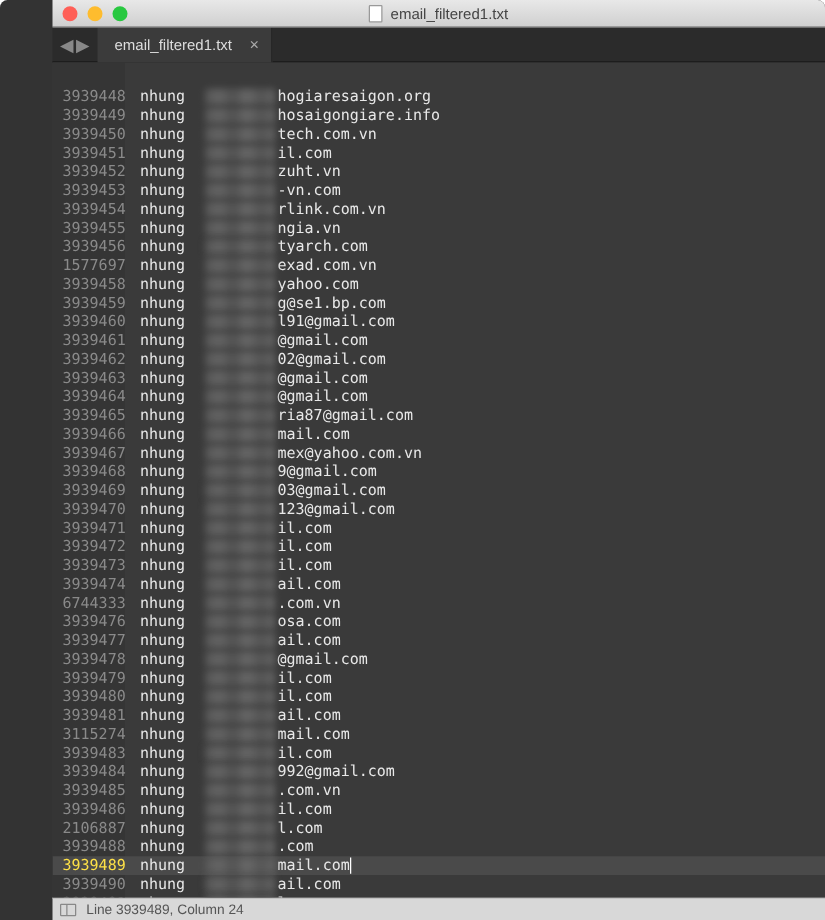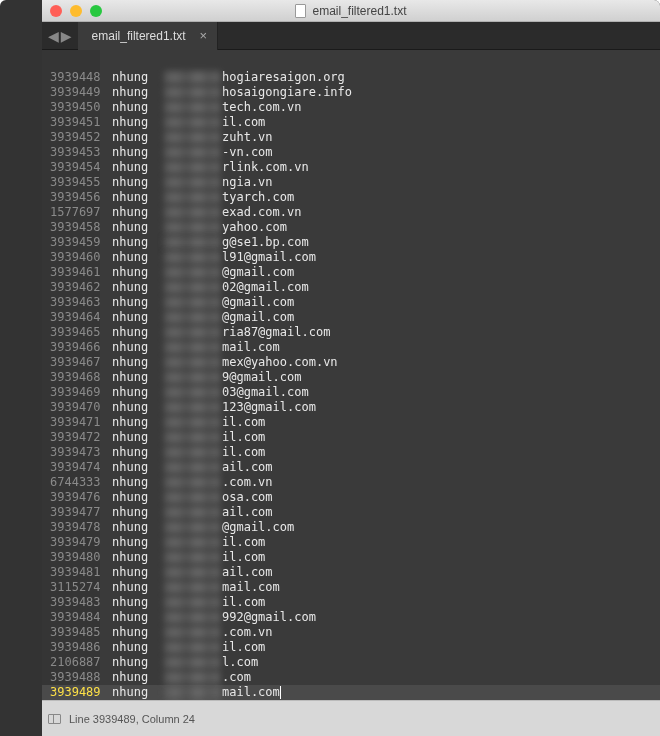--- a/index.html
+++ b/index.html
@@ -133,21 +133,21 @@
   .line.selected .ln { color: #fde047; }
   .cursor {
     display: inline-block;
     width: 1px;
     height: 13px;
     background: #fff;
     vertical-align: middle;
     margin-left: 0;
   }
   .statusbar {
-    height: 36px;
+    height: 18px;
     background: #d8d8d8;
     display: flex;
     align-items: center;
     font-size: 11px;
     color: #555;
     gap: 8px;
     padding-left: 6px;
     border-top: 1px solid #bbb;
   }
   .sb-icon {

